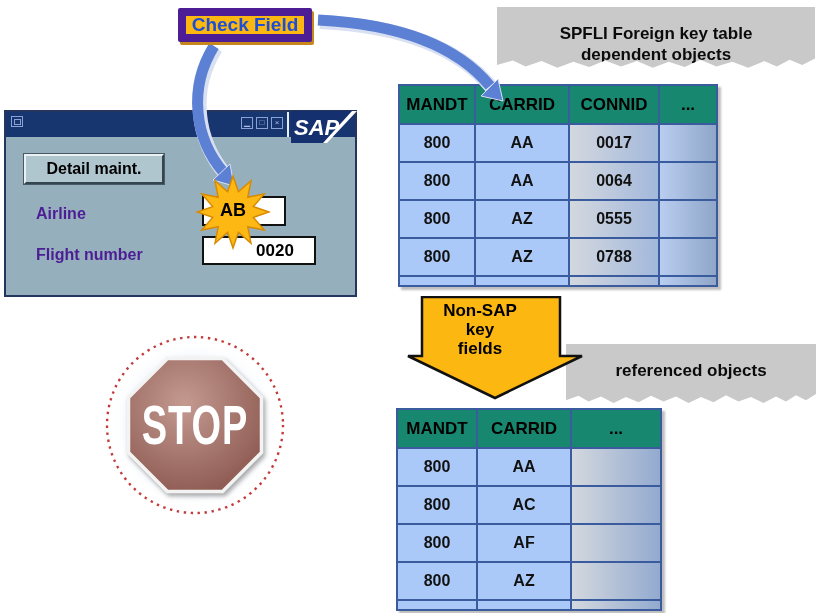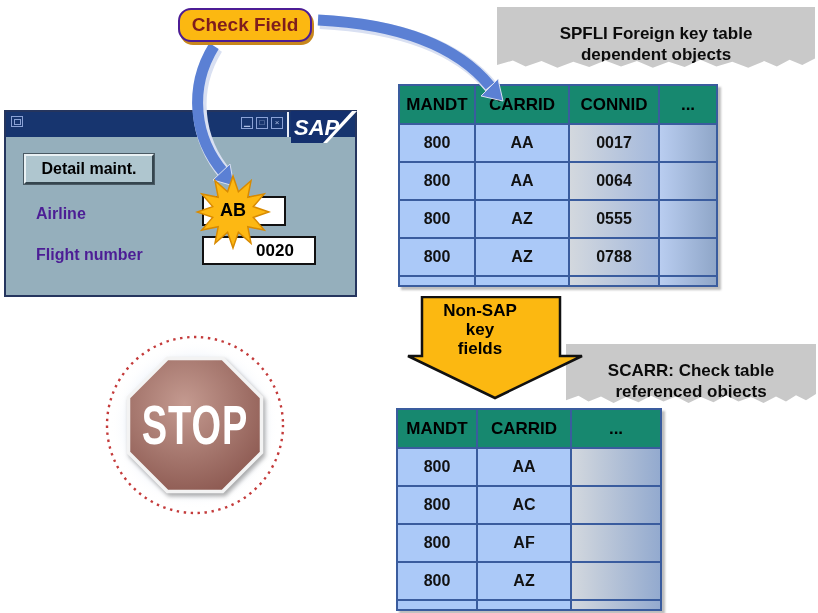--- a/index.html
+++ b/index.html
@@ -2,24 +2,24 @@
 <html><head>
 <meta charset="utf-8">
 <style>
   html,body{margin:0;padding:0;background:#ffffff;}
   *{box-sizing:border-box;font-family:"Liberation Sans",sans-serif;}
   #canvas{position:relative;width:818px;height:613px;background:#ffffff;overflow:hidden;}
 
   
   .check-field{
     position:absolute;left:178px;top:8px;width:134px;height:34px;z-index:6;
-    background:#FCB811;border:2px solid #4c1d95;border-radius:13px;
+    background:#FCB811;border:8px solid #4c1d95;border-radius:2px;
     box-shadow:2px 3px 0 #c8871c;
     display:flex;align-items:center;justify-content:center;
-    font-weight:bold;font-size:19px;color:#7f1d1d;
+    font-weight:bold;font-size:19px;color:#1d4ed8;
   }
 
   
   .arrows-svg{position:absolute;left:0;top:0;z-index:5;pointer-events:none;}
 
   
   .sap-window{
     position:absolute;left:4px;top:110px;width:353px;height:187px;z-index:1;
     background:#95AFBC;border:2px solid #25355e;
   }
@@ -31,21 +31,21 @@
   .win-menu-icon::after{content:"";position:absolute;left:2px;top:2px;width:5px;height:4px;border:1px solid #8ba2d6;}
   .win-buttons{position:absolute;right:72px;top:5px;display:flex;gap:3px;}
   .win-btn{
     width:12px;height:12px;border:1px solid #8ba2d6;color:#aebfe4;
     font-size:8px;line-height:9px;text-align:center;overflow:hidden;
   }
   .titlebar-sep{position:absolute;right:66px;top:0;width:2px;height:25px;background:#e9edf5;}
   .sap-logo{position:absolute;right:-2px;top:-1px;z-index:3;}
 
   .detail-btn{
-    position:absolute;left:18px;top:42px;width:130px;height:30px;
+    position:absolute;left:18px;top:42px;width:140px;height:30px;
     background:#AFC6CF;
     border-top:2px solid #e9f1f4;border-left:2px solid #e9f1f4;
     border-right:2px solid #35454e;border-bottom:2px solid #35454e;
     outline:1px solid #4a5a64;
     display:flex;align-items:center;justify-content:center;
     font-weight:bold;font-size:16px;color:#000;
   }
   .fld-label{position:absolute;font-weight:bold;font-size:16px;color:#4c1d95;}
   .fld-input{
     position:absolute;background:#ffffff;border:2px solid #111;
@@ -188,21 +188,20 @@
   <svg class="nonsap-svg" width="180" height="104" viewBox="0 0 180 104">
     <polygon points="17,1 155,1 155,60 177,60 90,102 3,60 17,60" fill="#FCB811" stroke="#111" stroke-width="2.5" stroke-linejoin="miter"></polygon>
   </svg>
   <div class="nonsap-text">
     <div>Non-SAP</div>
     <div>key</div>
     <div>fields</div>
   </div>
 
   <div class="banner scarr-banner">
-    <div>SCARR: Check table</div>
     <div>referenced objects</div>
   </div>
 
   <div class="dtable scarr-table">
       <div class="th col0">MANDT</div>
       <div class="th col1">CARRID</div>
       <div class="th col2">...</div>
       <div class="td col0">800</div>
       <div class="td col1">AA</div>
       <div class="td col2"></div>

